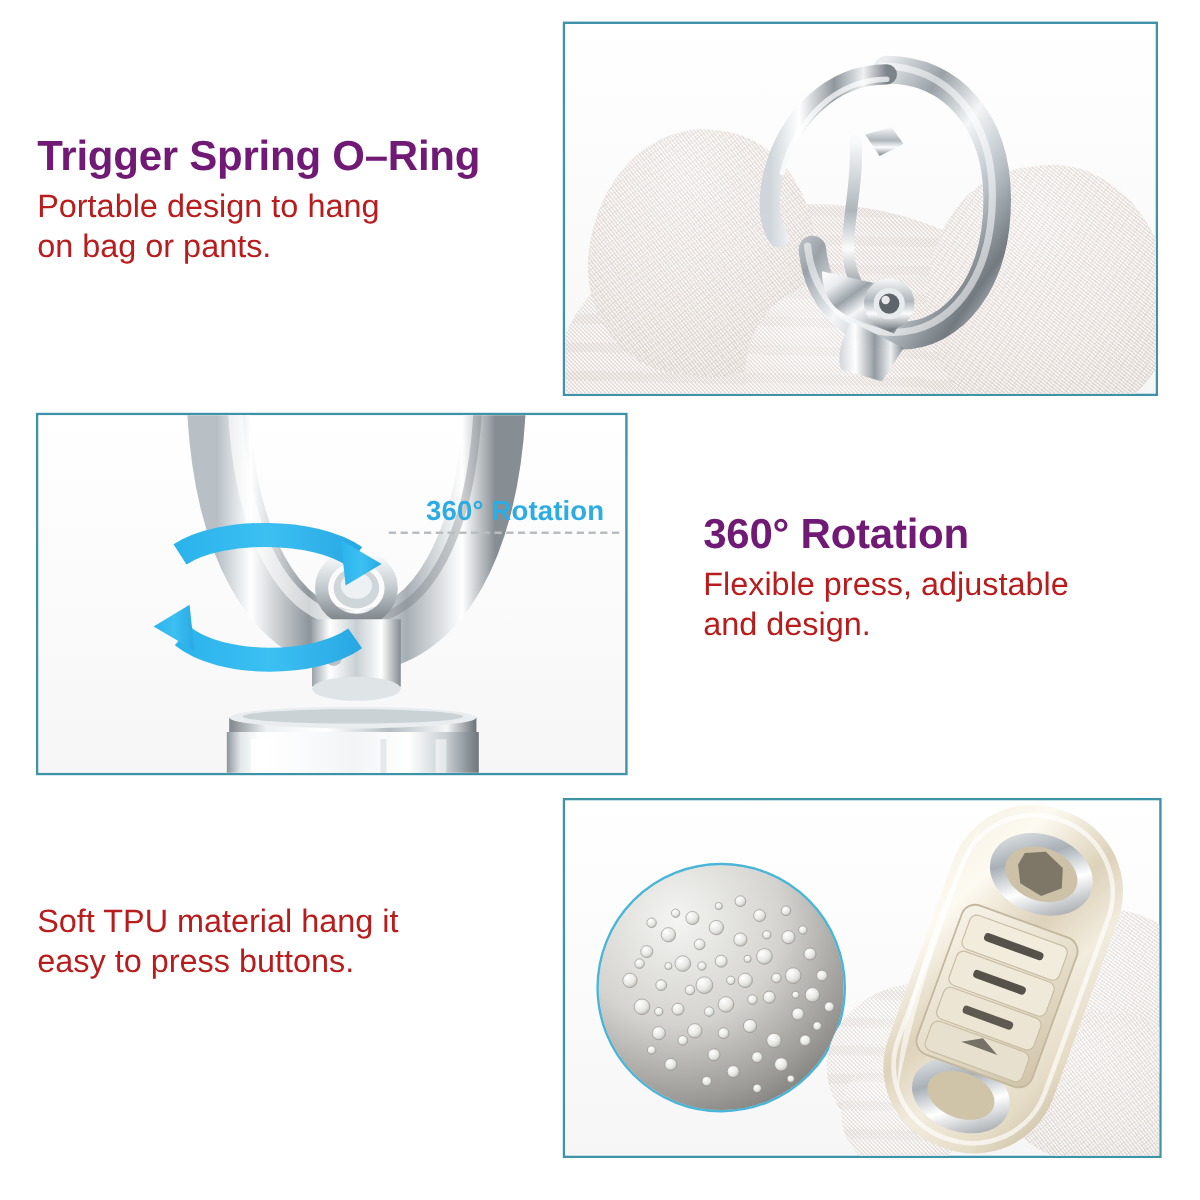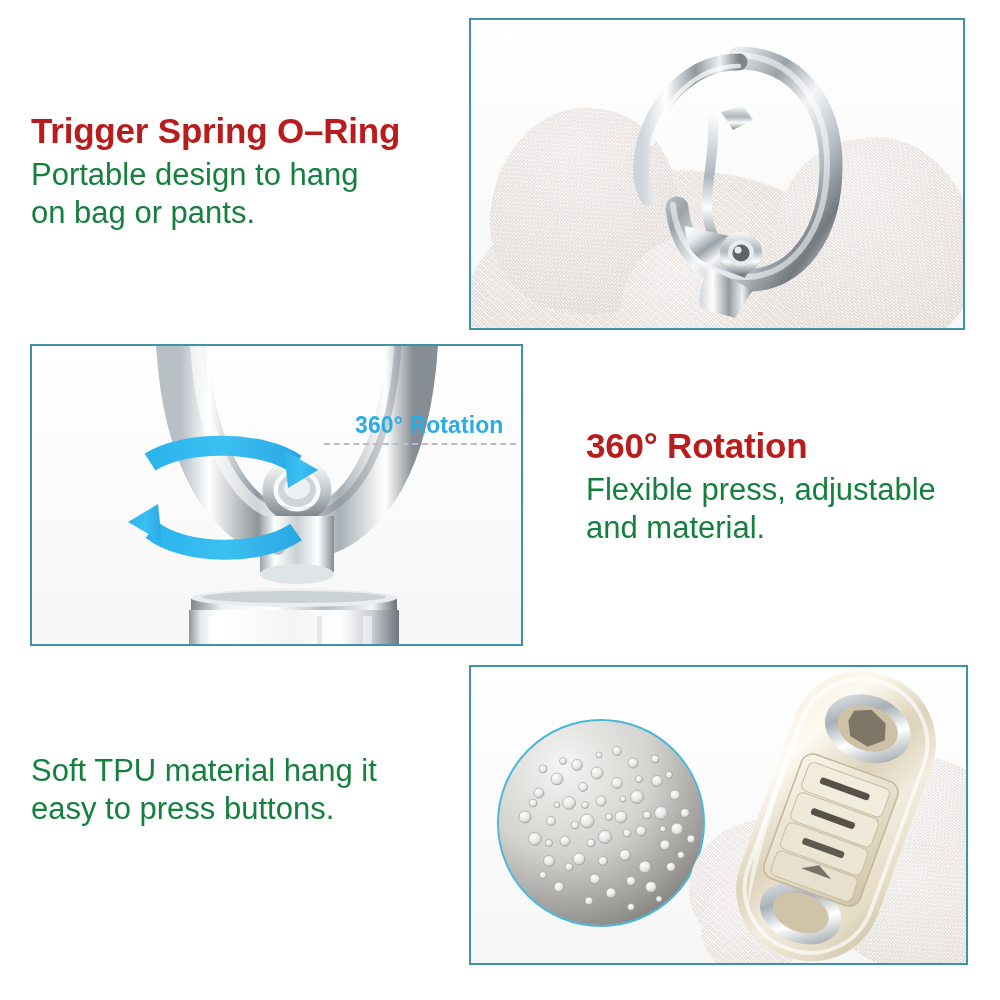--- a/index.html
+++ b/index.html
@@ -8,31 +8,31 @@
     width:1000px;height:1000px;
     background:#ffffff;
     font-family:"Liberation Sans",sans-serif;
     overflow:hidden;
   }
   #stage{position:relative;width:1000px;height:1000px;}
 
   
   .feature-text{position:absolute;}
   .feature-heading{
-    color:#b91c1c;
+    color:#701a75;
     font-weight:bold;
     font-size:35px;
     letter-spacing:-0.2px;
     line-height:1.05;
     white-space:nowrap;
     margin:0 0 6px 0;
   }
   .feature-body{
-    color:#15803d;
-    font-size:31px;
+    color:#b91c1c;
+    font-size:27px;
     line-height:1.24;
     margin:0;
     font-weight:400;
   }
   .feature-body span{display:block;white-space:nowrap;}
 
   #text-oring{left:31px;top:113px;}
   #text-rotation{left:586px;top:428px;}
   #text-tpu{left:31px;top:752px;}
 
@@ -275,21 +275,21 @@
     </svg>
 
     <div class="rot-dash" style="left:292px;top:97px;width:192px"></div>
     <span class="rot-label" style="left:323px;top:66px">360° Rotation</span>
   </div>
 
   <div class="feature-text" id="text-rotation">
     <h2 class="feature-heading">360° Rotation</h2>
     <p class="feature-body">
       <span>Flexible press, adjustable</span>
-      <span>and material.</span>
+      <span>and design.</span>
     </p>
   </div>
 
   <div class="feature-text" id="text-tpu">
     <p class="feature-body">
       <span>Soft TPU material hang it</span>
       <span>easy to press buttons.</span>
     </p>
   </div>
 

